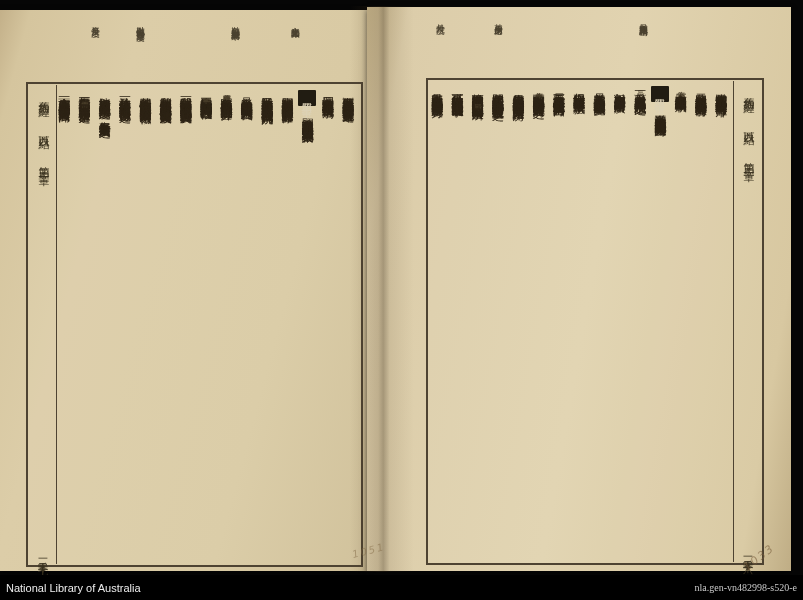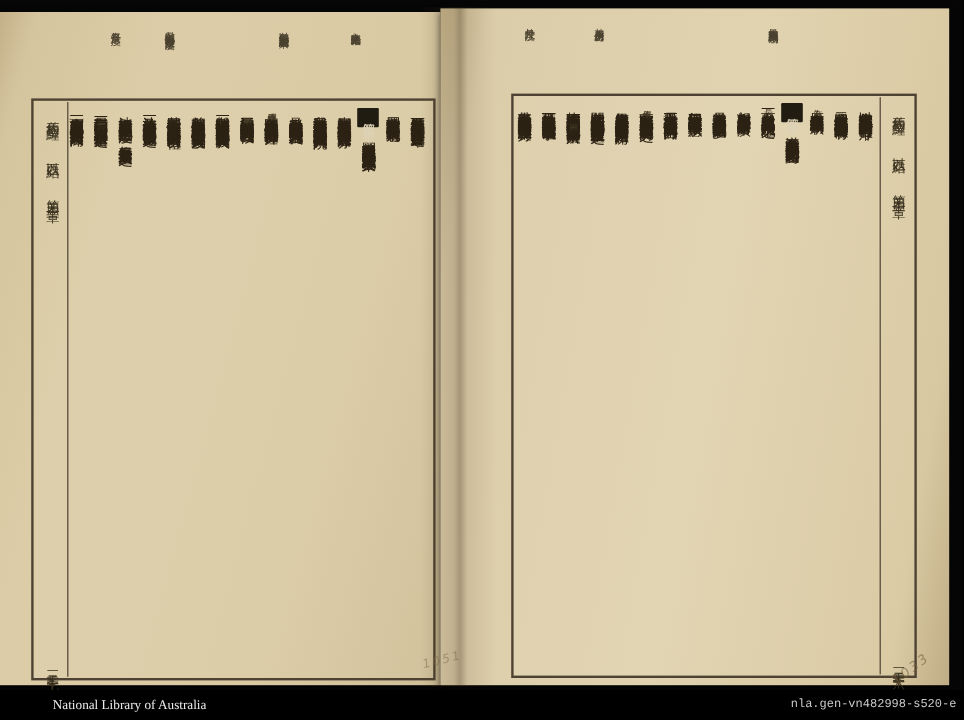--- a/index.html
+++ b/index.html
@@ -39,22 +39,22 @@
   .margin-notes{position:absolute;top:10px;height:62px;left:0;}
   .page-left  .margin-notes{right:6px;}
   .page-right .margin-notes{right:57px;}
   .mnote{position:absolute;top:0;height:58px;writing-mode:vertical-rl;text-orientation:upright;
     font-size:8.5px;line-height:10px;letter-spacing:.5px;color:#4b4230;}
   .handwriting{position:absolute;font-style:italic;letter-spacing:2px;}
   .hw1{left:352px;top:545px;transform:rotate(-14deg);font-size:10px;color:rgba(128,103,68,.5);}
   .hw2{left:741px;top:551px;transform:rotate(-38deg);font-size:11px;color:rgba(118,92,58,.6);}
   .caption-bar{position:absolute;left:0;bottom:0;width:100%;height:25px;background:#000;
     display:flex;justify-content:space-between;align-items:center;padding:0 6px;box-sizing:border-box;}
-  .caption-left{color:#ededed;font-size:11px;font-family:Liberation Serif, serif;margin-left:38px;}
-  .caption-right{color:#c9c9c9;font-size:10px;font-family:Liberation Mono, monospace;}
+  .caption-left{color:#ededed;font-size:11px;font-family:Liberation Sans, sans-serif;}
+  .caption-right{color:#c9c9c9;font-size:10px;font-family:Liberation Serif, serif;}
 </style>
 </head>
 <body>
 
 <div class="viewer">
 
   <div class="page page-left">
     <div class="margin-notes">
         <div class="mnote" style="right: 60px;">主之榮光臨格殿</div>
         <div class="mnote" style="right: 120px;">以色列族行邪主則剿滅居其中</div>

